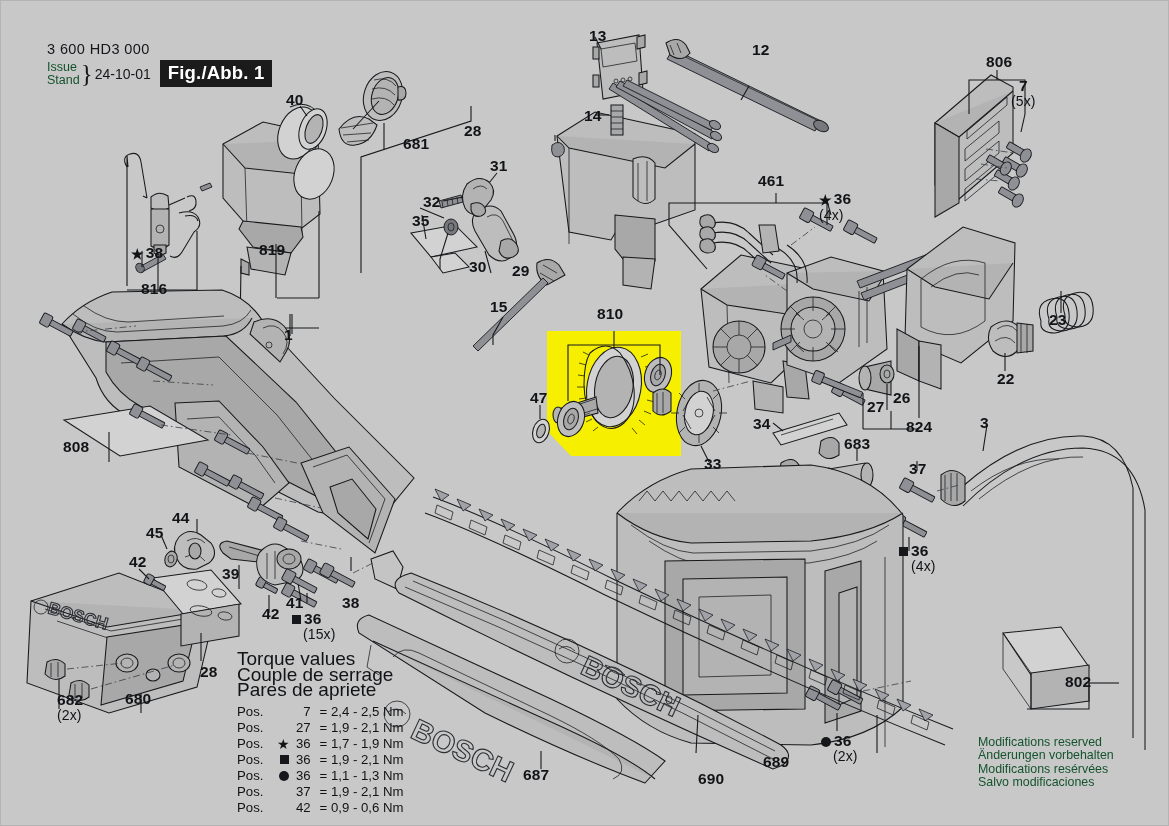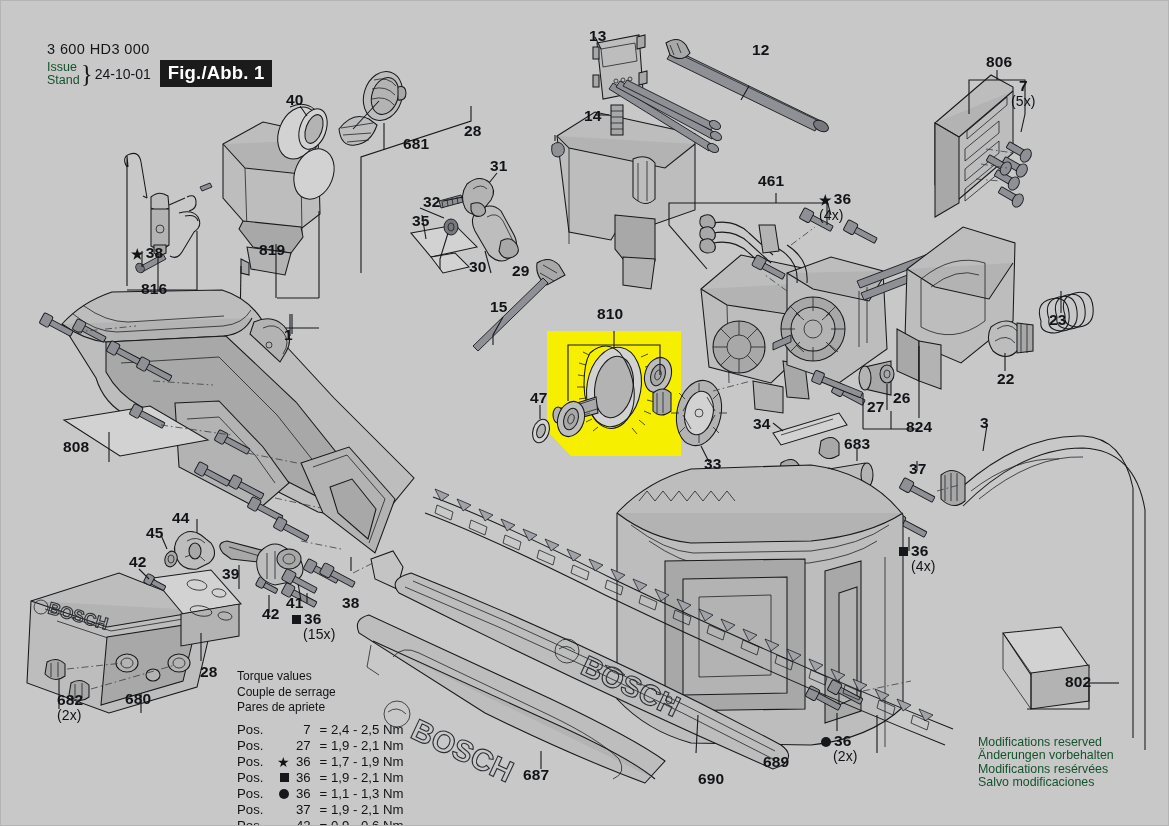--- a/index.html
+++ b/index.html
@@ -53,21 +53,21 @@
   .mk-sq {
     width: 9px; height: 9px; background: #15171a; margin-right: 3px;
     vertical-align: 0px;
   }
   .mk-ci {
     width: 10px; height: 10px; background: #15171a; border-radius: 50%;
     margin-right: 3px; vertical-align: -1px;
   }
   
   #torque { position: absolute; left: 236px; top: 650px; color: #111316; }
-  #torque .thead { font-size: 12px; line-height: 15.6px; margin-top: 18px; }
+  #torque .thead { font-size: 19px; line-height: 15.6px; }
   #torque table { border-collapse: collapse; margin-top: 7px; }
   #torque td {
     font-size: 13.2px; padding: 0 0 1.4px 0; color: #111316;
     white-space: nowrap; line-height: 14.6px;
   }
   #torque td.c-pos { width: 40px; }
   #torque td.c-mk  { width: 16px; text-align: right; padding-right: 2px; }
   #torque td.c-num { width: 26px; text-align: right; padding-right: 9px; }
   
   #legal {

